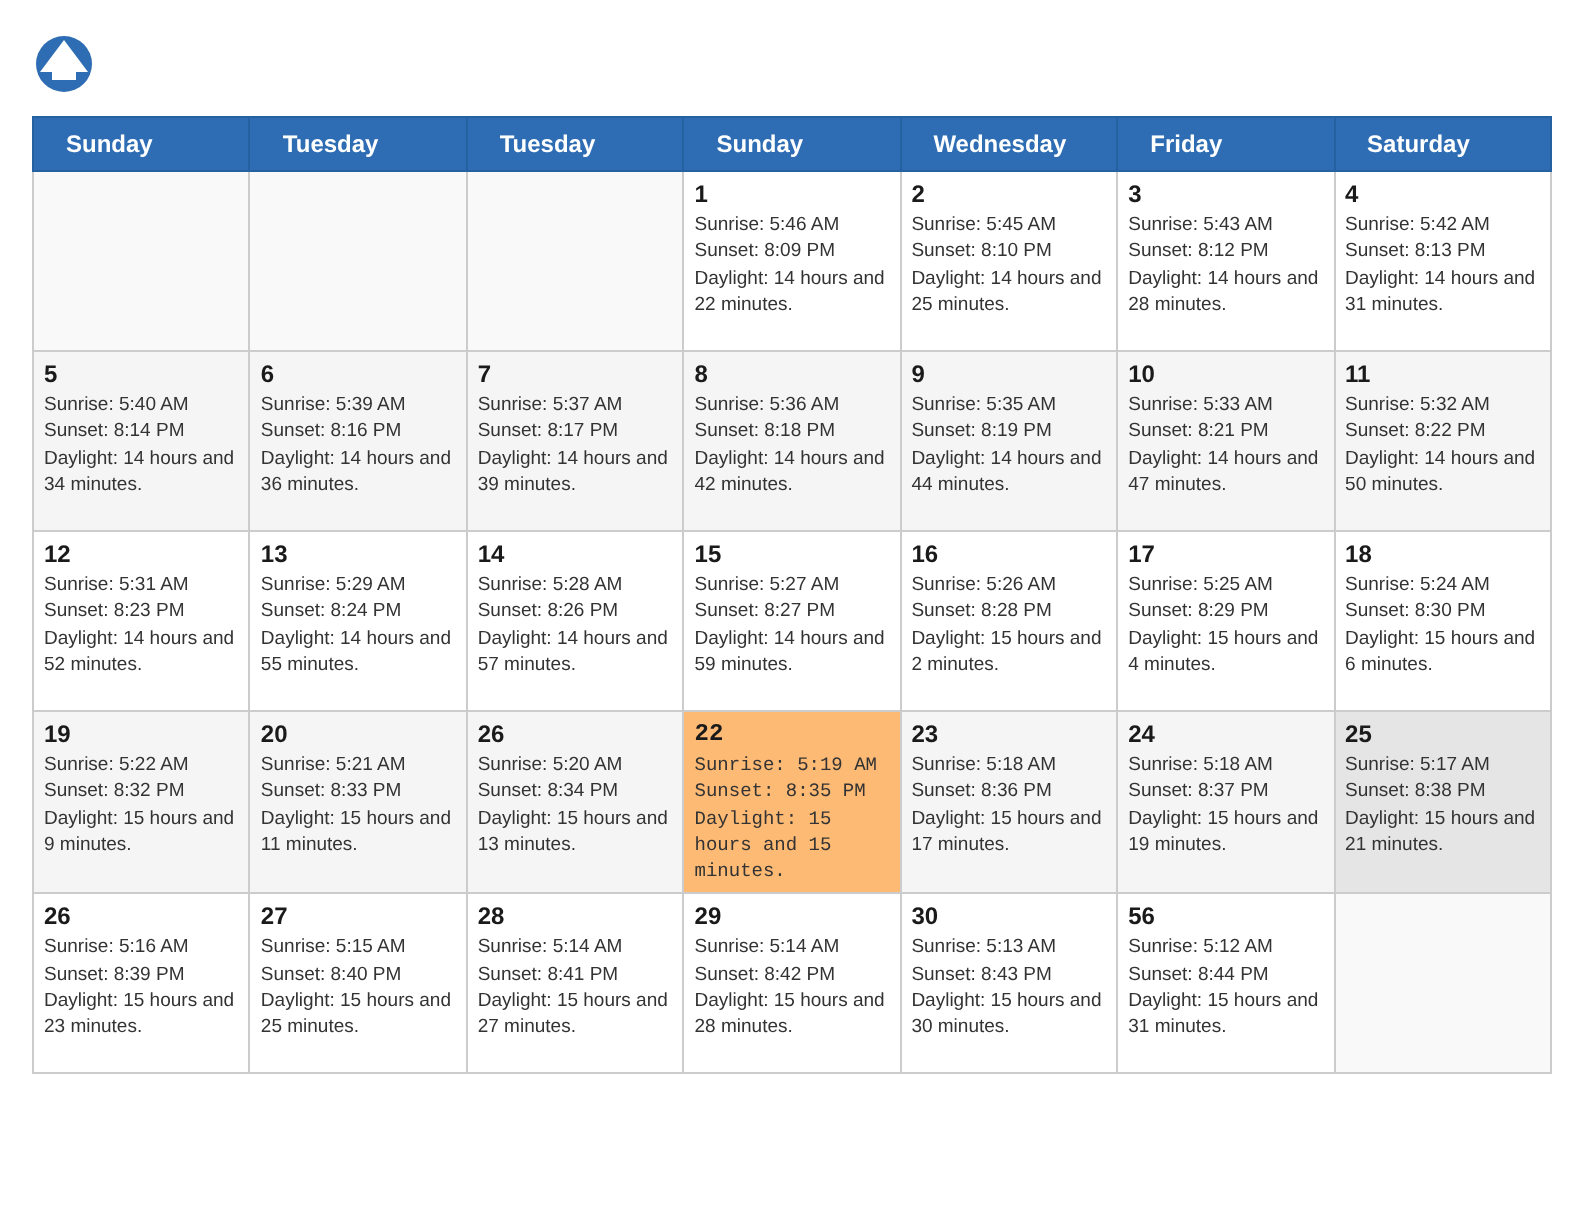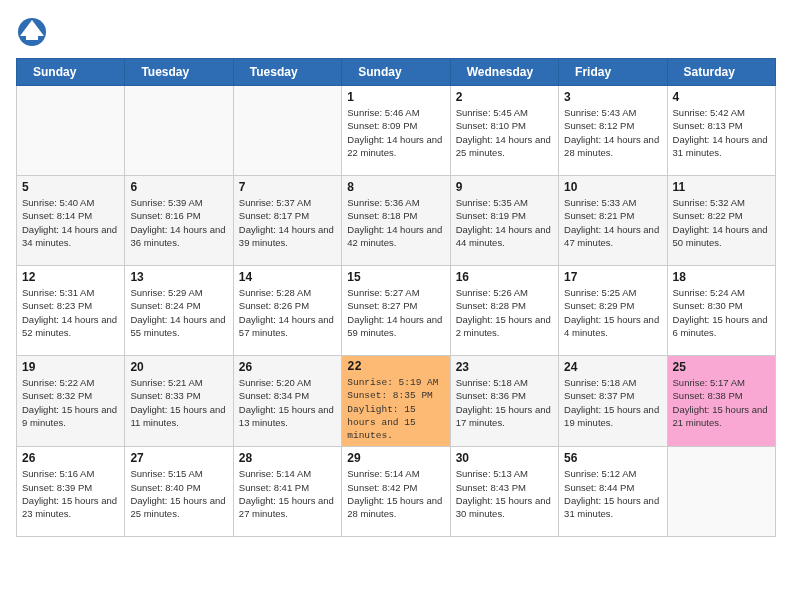--- a/index.html
+++ b/index.html
@@ -225,21 +225,21 @@
           <div class="day-info">Sunrise: 5:19 AM<br>Sunset: 8:35 PM<br>Daylight: 15 hours and 15 minutes.</div>
         </td>
         <td style="background: rgb(245, 245, 245); margin-top: 44px;">
           <span class="day-number">23</span>
           <div class="day-info">Sunrise: 5:18 AM<br>Sunset: 8:36 PM<br>Daylight: 15 hours and 17 minutes.</div>
         </td>
         <td style="background: rgb(245, 245, 245);">
           <span class="day-number">24</span>
           <div class="day-info">Sunrise: 5:18 AM<br>Sunset: 8:37 PM<br>Daylight: 15 hours and 19 minutes.</div>
         </td>
-        <td style="background: #f9a8d4;">
+        <td style="background: #e5e5e5;">
           <span class="day-number">25</span>
           <div class="day-info">Sunrise: 5:17 AM<br>Sunset: 8:38 PM<br>Daylight: 15 hours and 21 minutes.</div>
         </td>
       </tr>
       <tr>
         <td>
           <span class="day-number">26</span>
           <div class="day-info">Sunrise: 5:16 AM<br>Sunset: 8:39 PM<br>Daylight: 15 hours and 23 minutes.</div>
         </td>
         <td>

